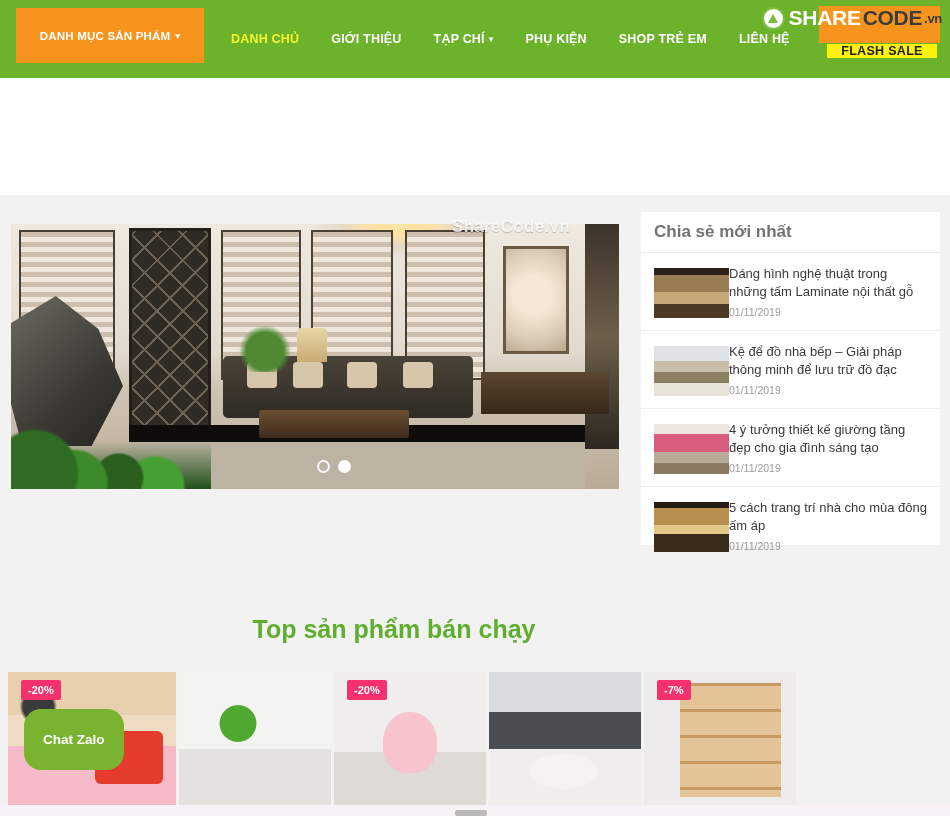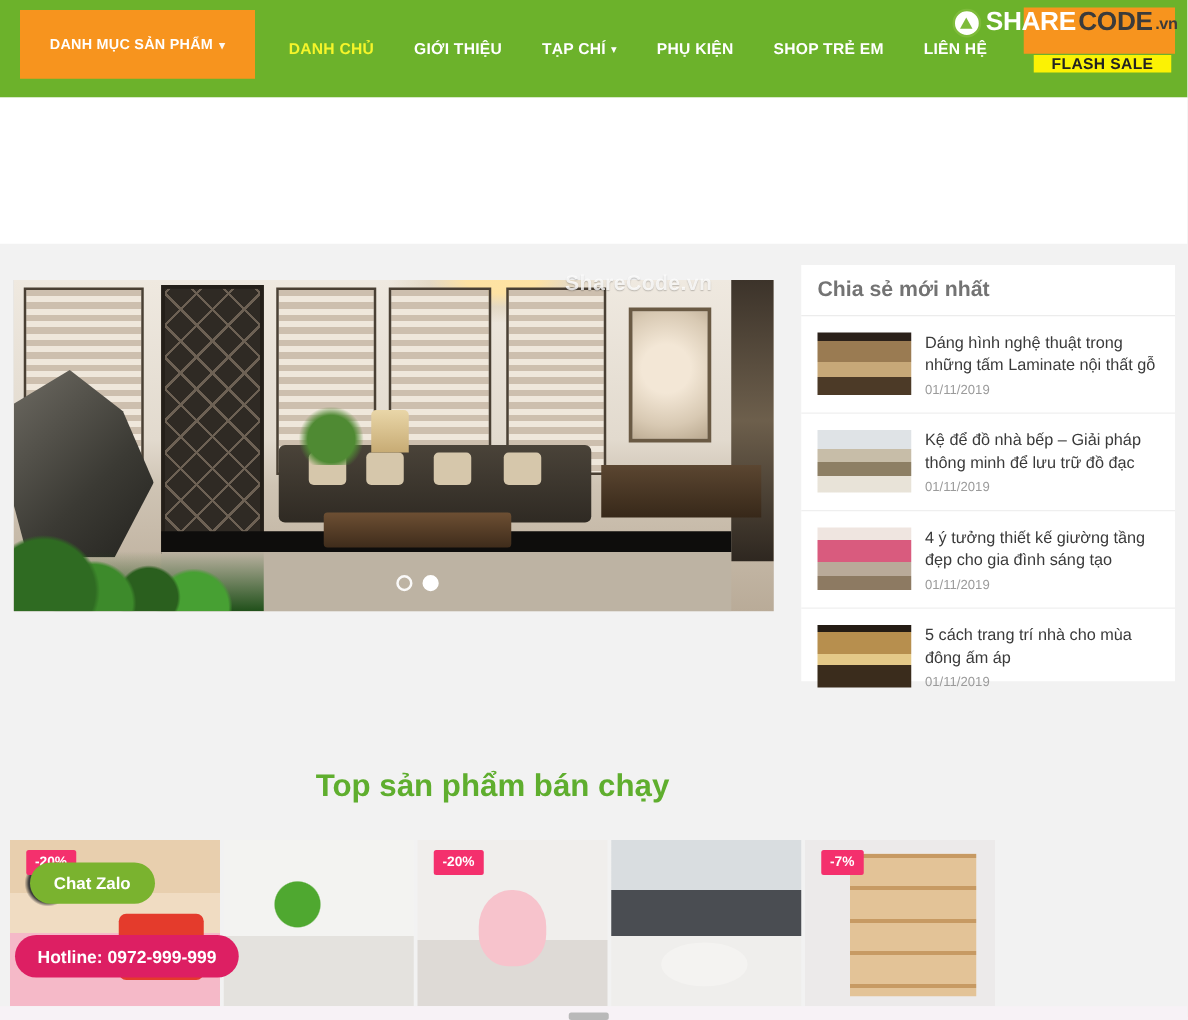--- a/index.html
+++ b/index.html
@@ -177,22 +177,22 @@
   .sidebar {
     position: absolute; left: 641px; top: 212px; width: 299px; height: 333px;
     background: #ffffff;
   }
   .sb-head {
     height: 41px; display: flex; align-items: center; padding: 0 0 0 13px;
     border-bottom: 1px solid #ececec;
   }
   .sb-title { color: #737373; font-size: 17px; font-weight: bold; }
   .sb-item {
-    display: flex; gap: 11px; padding: 12px 12px 12px 13px;
-    border-bottom: 1px solid #efefef; cursor: pointer; align-items: center;
+    display: flex; padding: 12px 12px 12px 13px;
+    border-bottom: 1px solid #efefef; cursor: pointer; align-items: flex-end;
   }
   .sb-item:last-child { border-bottom: none; }
   .sb-thumb {
     flex: 0 0 auto; width: 75px; height: 50px; overflow: hidden; background: #cfc6bb;
   }
   .sb-thumb.t1 { background:
     linear-gradient(180deg,#2b211a 0 14%,#9a7b52 14% 48%,#c7a878 48% 72%,#4c3a27 72% 100%); }
   .sb-thumb.t2 { background:
     linear-gradient(180deg,#dfe3e6 0 30%,#c7bda8 30% 52%,#8d7f64 52% 74%,#e8e3d8 74% 100%); }
   .sb-thumb.t3 { background:
@@ -245,23 +245,23 @@
   .p6::after{ content:""; position:absolute; left:24%; top:8%; width:66%; height:86%;
     background: repeating-linear-gradient(180deg,#c79a63 0 3px,#e3c397 3px 26px); }
   .prod-wm {
     position: absolute; left: 338px; top: 763px; z-index: 5;
     font-size: 19px; font-weight: bold; color: rgba(255,255,255,.9);
     text-shadow: 0 1px 2px rgba(0,0,0,.3); pointer-events: none;
   }
 
   
   .zalo-btn {
-    position: absolute; left: 24px; top: 690px; z-index: 7;
+    position: absolute; left: 24px; top: 709px; z-index: 7;
     background: #7ab32f; color: #fff; font-size: 13.5px; font-weight: bold;
-    padding: 9px 19px; border-radius: 17px; cursor: pointer;
+    padding: 23px 19px; border-radius: 17px; cursor: pointer;
   }
   .hotline-btn {
     position: absolute; left: 12px; top: 748px; z-index: 7;
     background: #dd1f63; color: #fff; font-size: 14px; font-weight: bold;
     padding: 9px 18px; border-radius: 19px; cursor: pointer; white-space: nowrap;
   }
 
   
   .bottom-strip {
     position: absolute; left: 0; top: 805px; width: 950px; height: 11px;
@@ -401,18 +401,17 @@
       <span class="badge">-20%</span>
     </div>
     <div class="prod p5"></div>
     <div class="prod p6">
       <span class="badge">-7%</span>
     </div>
   </div>
 
 
   <div class="zalo-btn">Chat Zalo</div>
-  <div class="hotline-btn">Hotline: 0972-999-999</div>
 
   <div class="bottom-strip"></div>
   <div class="bottom-pill"></div>
 
 </div>
 
 </body></html>

